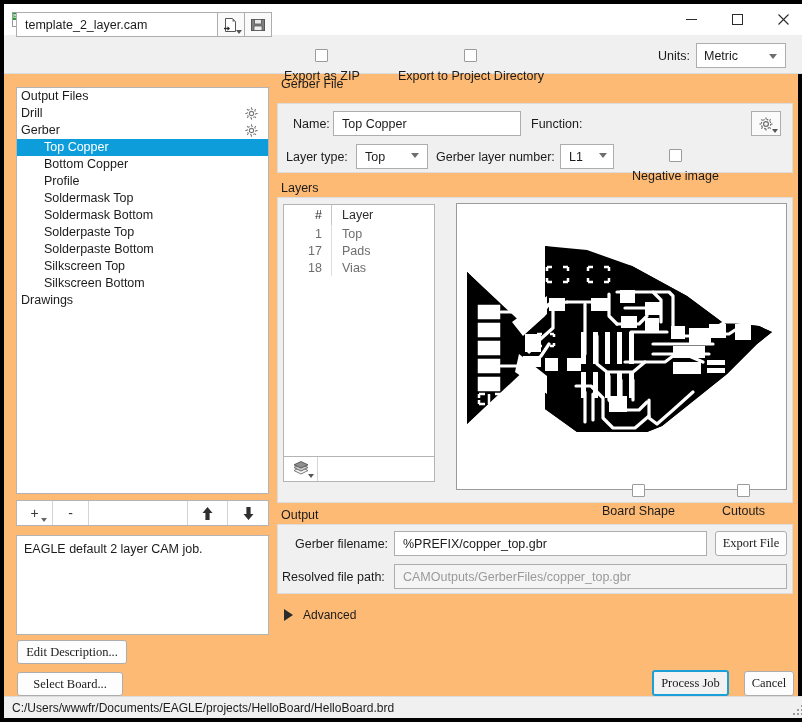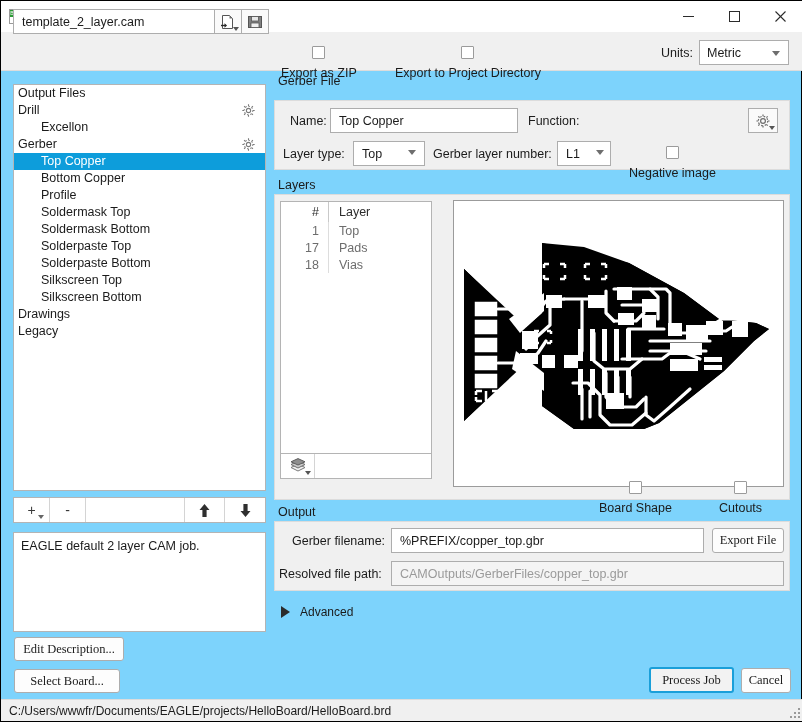--- a/index.html
+++ b/index.html
@@ -8,22 +8,22 @@
     width: 802px; height: 722px;
     overflow: hidden;
     font-family: "Liberation Sans", sans-serif;
     font-size: 12px;
     color: #1b1b1b;
     background: #ffffff;
   }
   #app {
     position: relative;
     width: 802px; height: 722px;
-    background: #7dd3fc;
-    border: 1px solid #000000;
+    background: #fdba74;
+    border: 4px solid #000000;
   }
 
   
   .titlebar {
     position: absolute; left: 0; top: 0;
     width: 802px; height: 31px;
     background: #ffffff;
     display: flex; align-items: center;
   }
   .titlebar .app-icon {
@@ -255,21 +255,21 @@
   .advanced-row {
     position:absolute; left:280px; top:604px;
     display:flex; align-items:center; gap:10px;
   }
   .tri {
     width:0;height:0;
     border-top:6px solid transparent;border-bottom:6px solid transparent;
     border-left:9px solid #2b2b2b;
   }
   #btn-process {
-    position:absolute; left:648px; top:666px; width:85px; height:26px;
+    position:absolute; left:648px; top:666px; width:77px; height:26px;
     border:2px solid #1a9fd9; border-radius:3px; background:#f2f2f2;
   }
   #btn-cancel {
     position:absolute; left:740px; top:667px; width:50px; height:25px;
   }
   #btn-export-file {
     position:absolute; left:711px; top:527px; width:72px; height:25px;
   }
 
   
@@ -365,23 +365,20 @@
       <span class="gear">
         <svg width="15" height="15" viewBox="0 0 16 16">
           <g fill="none" stroke="#7a7a7a" stroke-width="1.15">
             <circle cx="8" cy="8" r="2.3"></circle>
             <path d="M8 1.4 v1.8 M8 12.8 v1.8 M1.4 8 h1.8 M12.8 8 h1.8 M3.3 3.3 l1.3 1.3 M11.4 11.4 l1.3 1.3 M12.7 3.3 l-1.3 1.3 M4.6 11.4 l-1.3 1.3"></path>
             <circle cx="8" cy="8" r="4.6" stroke-dasharray="1.6 1.9"></circle>
           </g>
         </svg>
       </span>
     </div>
-    <div class="tree-row indent">
-      <span>Excellon</span>
-    </div>
     <div class="tree-row">
       <span>Gerber</span>
       <span class="gear">
         <svg width="15" height="15" viewBox="0 0 16 16">
           <g fill="none" stroke="#7a7a7a" stroke-width="1.15">
             <circle cx="8" cy="8" r="2.3"></circle>
             <path d="M8 1.4 v1.8 M8 12.8 v1.8 M1.4 8 h1.8 M12.8 8 h1.8 M3.3 3.3 l1.3 1.3 M11.4 11.4 l1.3 1.3 M12.7 3.3 l-1.3 1.3 M4.6 11.4 l-1.3 1.3"></path>
             <circle cx="8" cy="8" r="4.6" stroke-dasharray="1.6 1.9"></circle>
           </g>
         </svg>
@@ -409,23 +406,20 @@
       <span>Solderpaste Bottom</span>
     </div>
     <div class="tree-row indent">
       <span>Silkscreen Top</span>
     </div>
     <div class="tree-row indent">
       <span>Silkscreen Bottom</span>
     </div>
     <div class="tree-row">
       <span>Drawings</span>
-    </div>
-    <div class="tree-row">
-      <span>Legacy</span>
     </div>
   </div>
 
   <div class="list-toolbar">
     <div class="lt-btn plus">
       <span>+</span>
       <span class="mini-arrow"></span>
     </div>
     <div class="lt-btn minus">
       <span>-</span>

